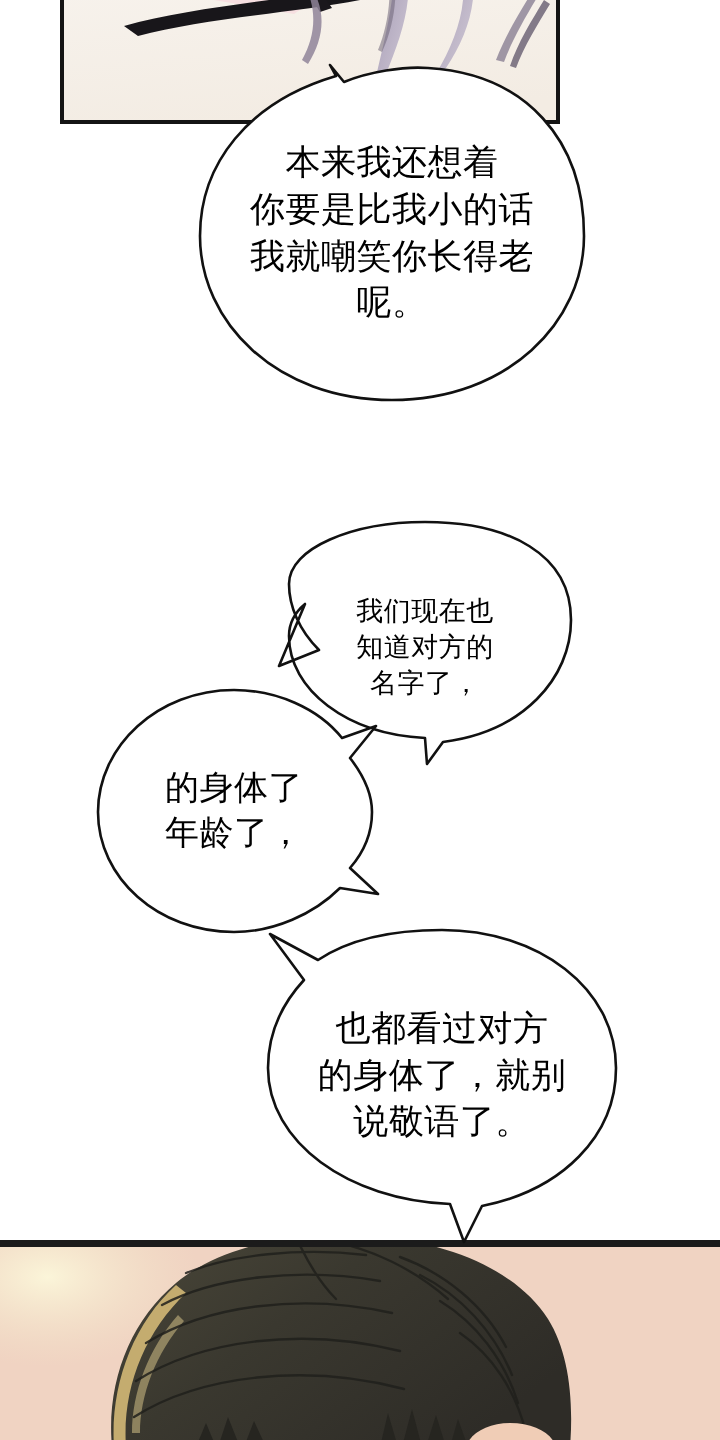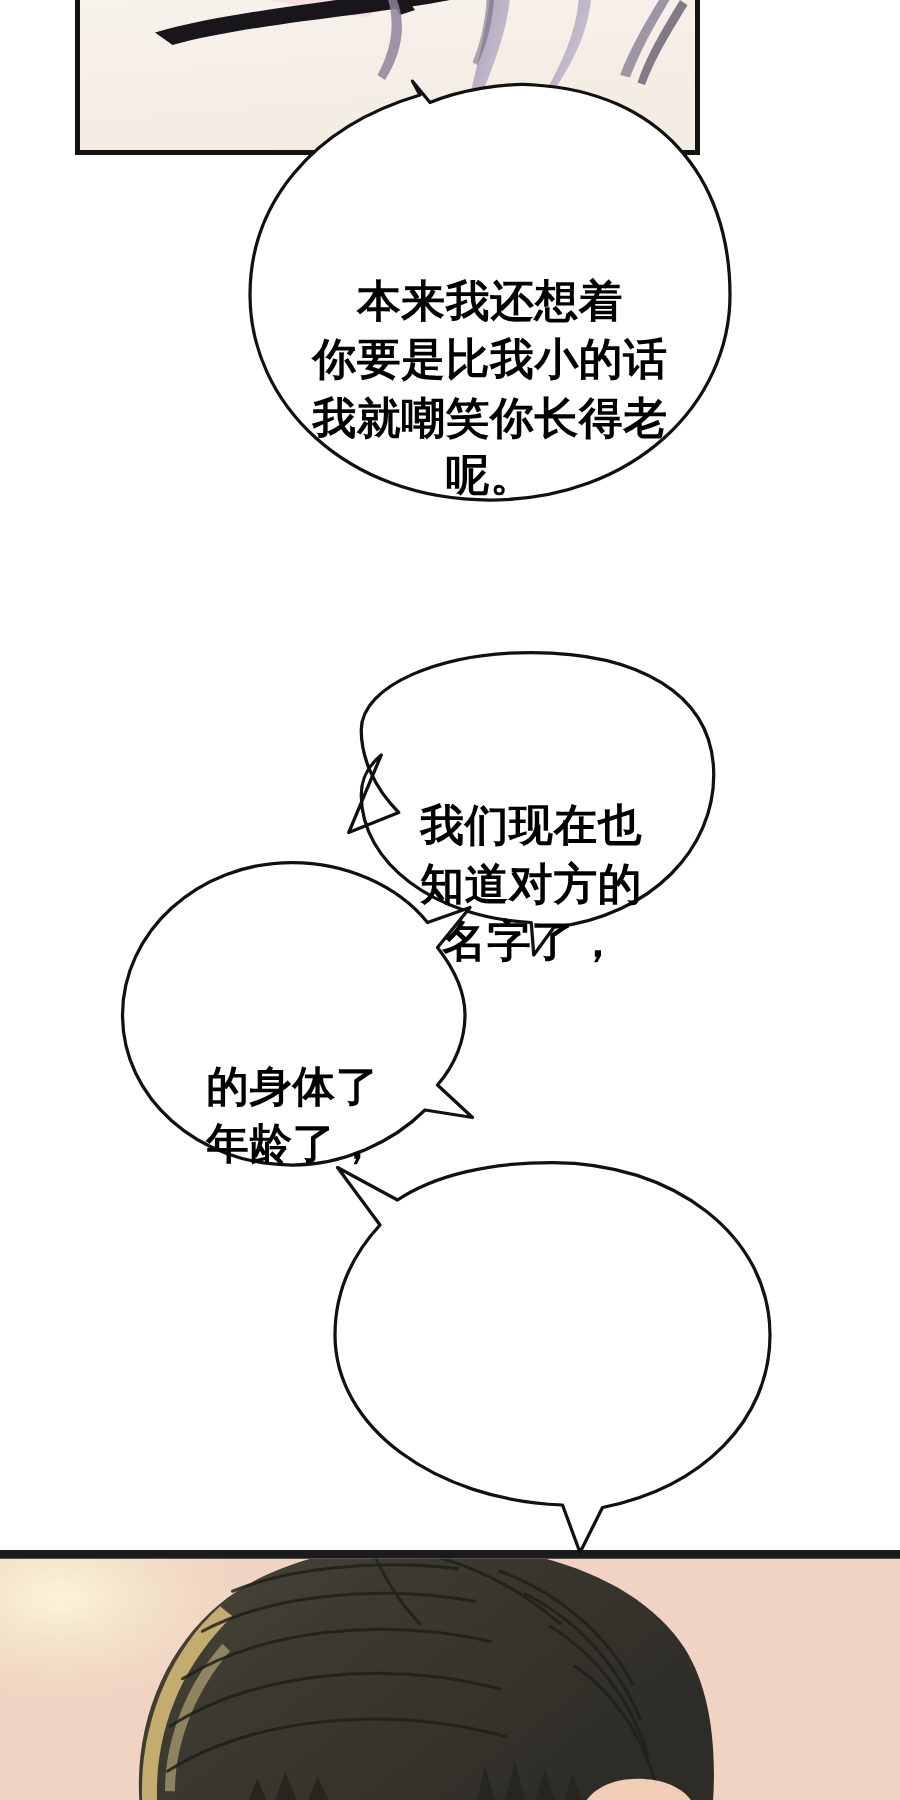--- a/index.html
+++ b/index.html
@@ -42,46 +42,46 @@
     border-top: 7px solid #1b1b1b;
     box-sizing: border-box;
     background: linear-gradient(100deg,#f2e8cf 0%, #f4ddc8 22%, #f0d3c2 55%, #eed2c1 100%);
   }
   .panel-bottom-svg { position: absolute; left: 0; top: 0; }
 
   
   .bubble {
     position: absolute;
     display: flex;
-    align-items: flex-end;
+    align-items: center;
     justify-content: center;
     text-align: center;
     color: #000;
-    font-weight: 700;
+    font-weight: 400;
     letter-spacing: 0.5px;
     z-index: 5;
   }
   .bubble .bubble-svg {
     position: absolute;
     left: 0;
     top: 0;
     z-index: -1;
   }
   .bubble .txt {
     position: relative;
     white-space: pre-line;
     line-height: 1.33;
     z-index: 2;
   }
 
   #bubble1 { left: 196px; top: 60px;  width: 392px; height: 345px; }
   #bubble1 .txt { font-size: 35px; }
 
   #bubble2 { left: 275px; top: 518px; width: 300px; height: 260px; }
-  #bubble2 .txt { font-size: 35px; }
+  #bubble2 .txt { font-size: 27px; }
 
   #bubble3 { left: 92px;  top: 682px; width: 290px; height: 256px; }
   #bubble3 .txt { font-size: 34px; margin-right: 6px; }
 
   #bubble4 { left: 264px; top: 926px; width: 356px; height: 320px; }
   #bubble4 .txt { font-size: 35px; margin-top: -22px; }
 </style>
 </head>
 <body>
 
@@ -168,20 +168,23 @@
     <svg class="bubble-svg" width="356" height="320" viewBox="0 0 356 320">
       <path d="M40 54
                L6 8 L54 34
                C84 14 128 4 178 4
                C274 4 352 62 352 142
                C352 210 298 264 218 280
                L200 316 L186 278
                C84 274 4 216 4 142
                C4 110 16 80 40 54 Z" fill="#ffffff" stroke="#111111" stroke-width="2.6" stroke-linejoin="round"></path>
     </svg>
+    <div class="txt">也都看过对方
+的身体了，就别
+说敬语了。</div>
   </div>
 
   <div class="panel-bottom">
     <svg class="panel-bottom-svg" width="720" height="200" viewBox="0 0 720 200">
       <defs>
         <radialGradient id="glow" cx="0.14" cy="0.15" r="0.45">
           <stop offset="0%" stop-color="#fbf5d9"></stop>
           <stop offset="100%" stop-color="#f2e4c9" stop-opacity="0"></stop>
         </radialGradient>
         <linearGradient id="hairG" x1="0" y1="0" x2="1" y2="0.6">

